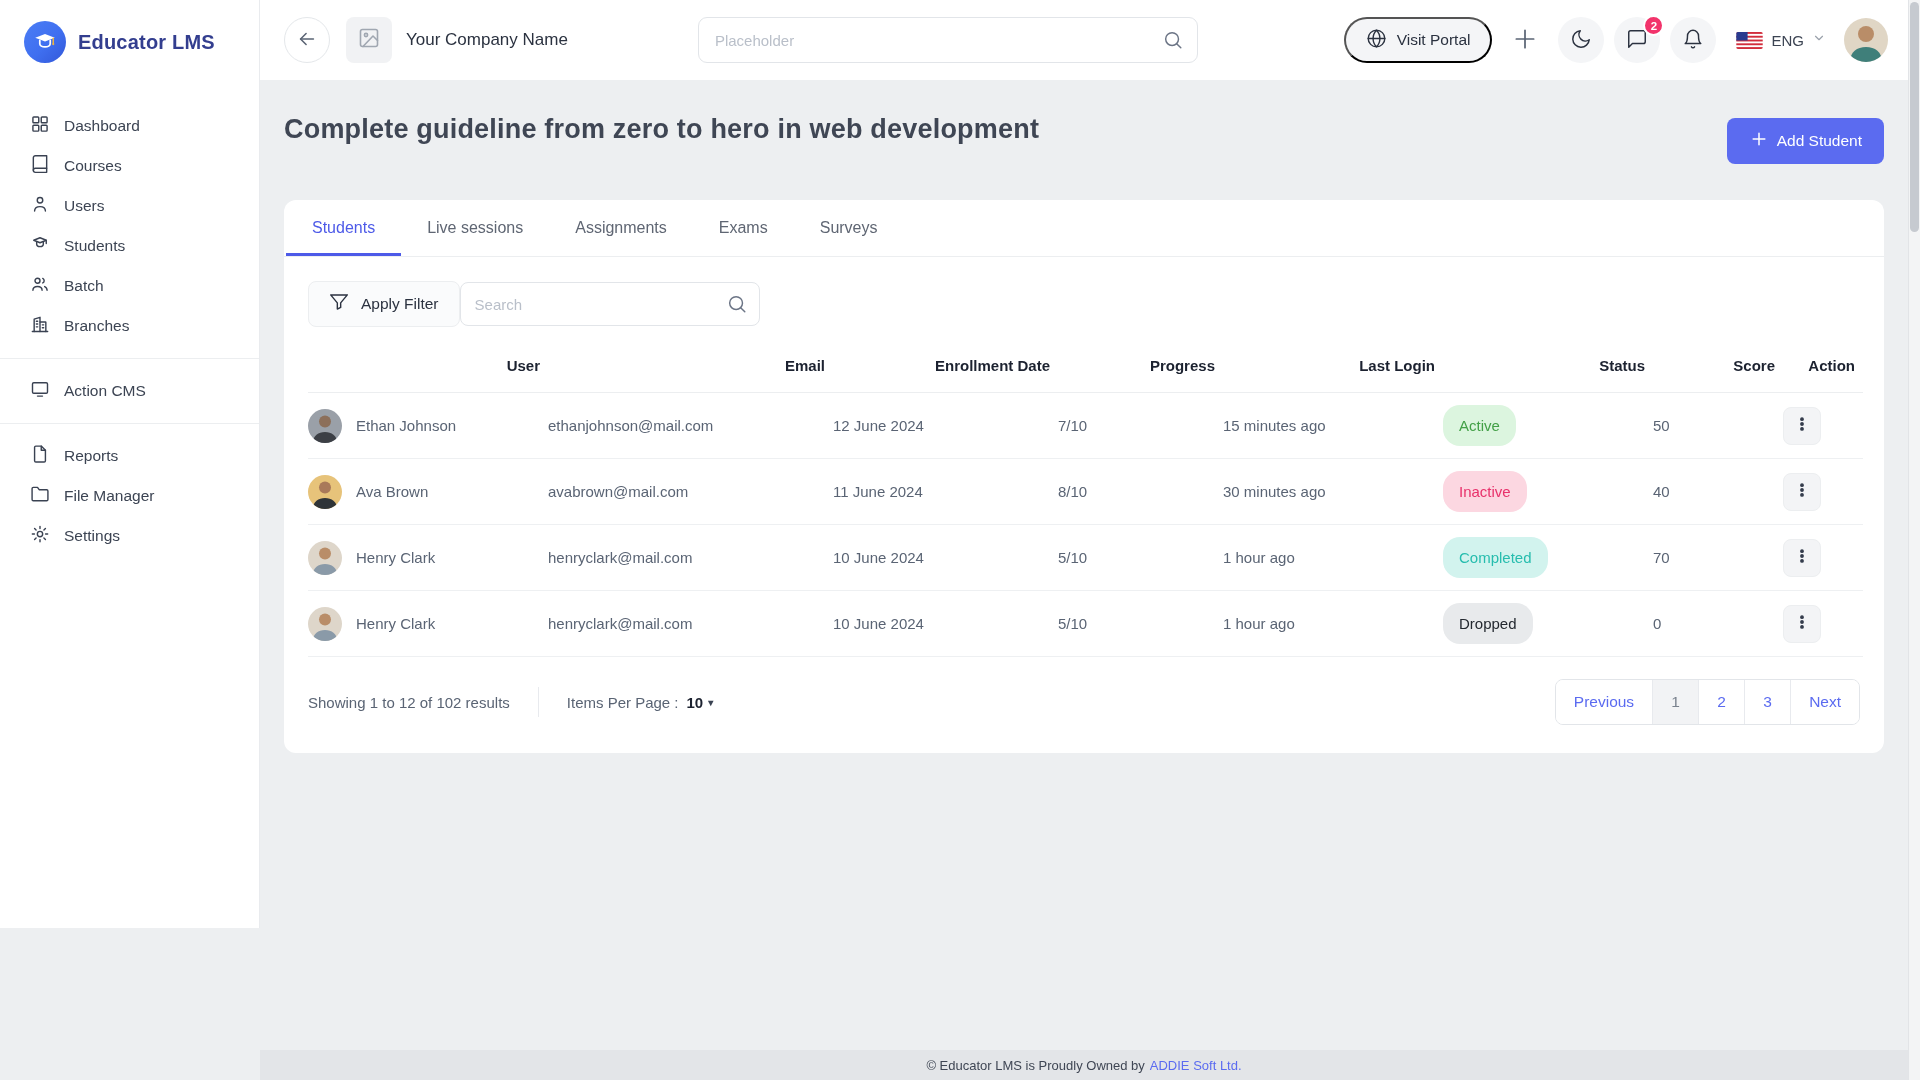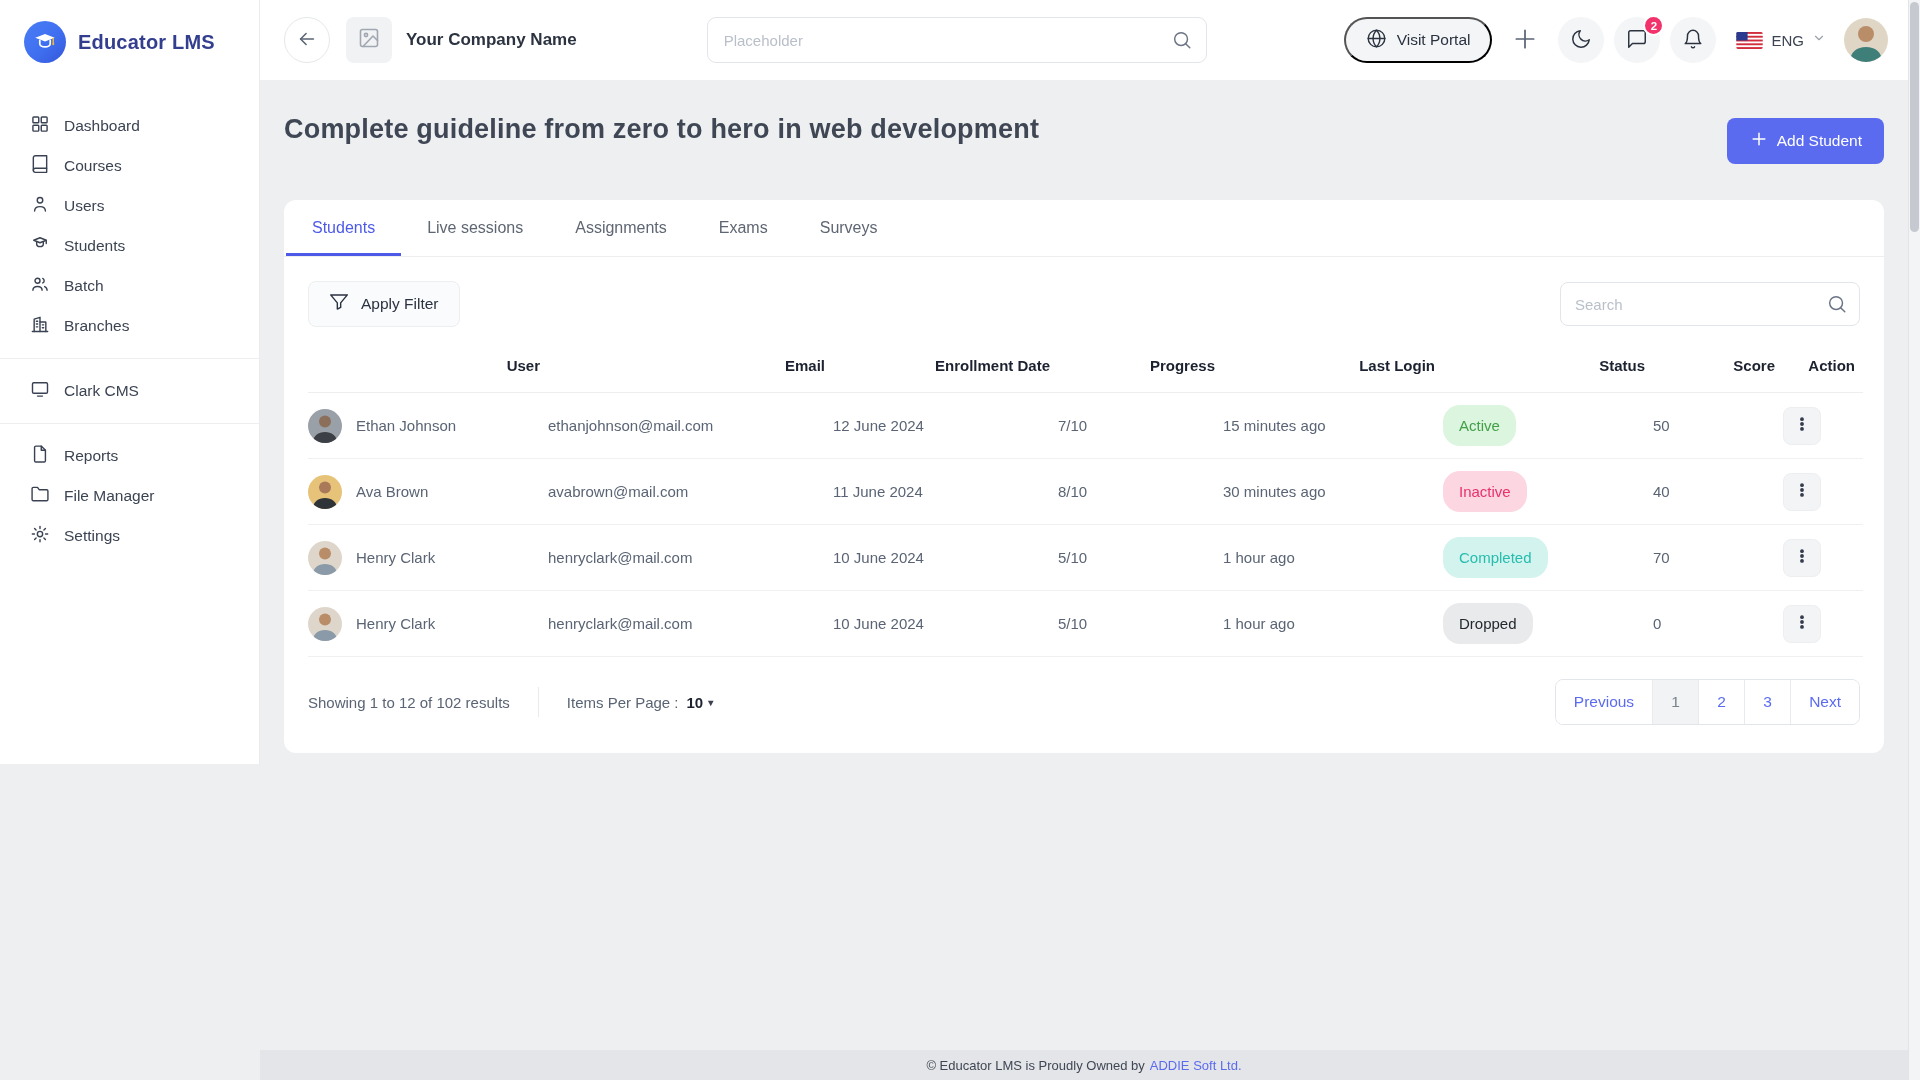--- a/index.html
+++ b/index.html
@@ -1,38 +1,38 @@
 <!DOCTYPE html>
 <html><head>
 <meta charset="utf-8">
 <style>
   * { margin:0; padding:0; box-sizing:border-box; }
   html,body { width:1920px; height:1080px; overflow:hidden; }
   body { font-family:"Liberation Sans", sans-serif; color:#3c4453; background:#edeff1; display:flex; }
 
   
-  .sidebar { width:260px; height:764px; background:#ffffff; border-right:1px solid #e9ebee; flex:0 0 260px; }
+  .sidebar { width:260px; height:928px; background:#ffffff; border-right:1px solid #e9ebee; flex:0 0 260px; }
   .logo-row { display:flex; align-items:center; gap:12px; height:84px; padding-left:24px; }
   .logo-badge { width:42px; height:42px; border-radius:50%; background:linear-gradient(135deg,#4b7df5 0%,#3f6ff0 55%,#3257d8 100%); display:flex; align-items:center; justify-content:center; }
   .brand-name { font-size:20px; font-weight:bold; color:#333e8f; letter-spacing:.2px; }
   .nav { padding-top:22px; }
   .nav-item { display:flex; align-items:center; gap:14px; height:40px; padding-left:30px; cursor:pointer;text-align:right; }
   .nav-item .nv-label { font-size:15.5px; color:#3c4453; }
   .nav-item svg { width:20px; height:20px; }
   .nav-divider { height:1px; background:#eceef0; margin:12px 0; }
   .icon svg, .ic { fill:none; stroke:#3a4252; stroke-width:1.7; stroke-linecap:round; stroke-linejoin:round; }
 
   
   .main { flex:1; display:flex; flex-direction:column; height:1080px; min-width:0; }
 
   
   .topbar { height:80px; background:#ffffff; display:flex; align-items:center; padding:0 20px 0 24px; flex:0 0 80px; }
   .back-btn { width:46px; height:46px; border-radius:50%; border:1px solid #e4e7ea; background:#fff; display:flex; align-items:center; justify-content:center; cursor:pointer; }
   .company-tile { width:46px; height:46px; border-radius:8px; background:#f1f2f4; display:flex; align-items:center; justify-content:center; margin-left:16px; }
-  .company-name { font-size:17px; font-weight:bold; color:#2b3240; margin-left:14px; white-space:nowrap; }
+  .company-name { font-size:17px; font-weight:normal; color:#2b3240; margin-left:14px; white-space:nowrap; }
   .top-search { position:relative; width:500px; margin-left:130px; }
   .top-search input { width:100%; height:46px; border:1px solid #e2e5e9; border-radius:9px; padding:0 48px 0 16px; font-size:15px; color:#3c4453; outline:none; font-family:"Liberation Sans",sans-serif; background:#fff; }
   .top-search input::placeholder, .card-search input::placeholder { color:#b9bfc9; }
   .search-ic { position:absolute; right:14px; top:12px; }
   .top-right { margin-left:auto; display:flex; align-items:center; gap:10px; }
   .visit-portal { display:flex; align-items:center; gap:10px; height:46px; padding:0 20px; background:#f4f5f7; border-radius:23px; cursor:pointer; font-size:15.5px; color:#2b3240; }
   .icon-btn { width:46px; height:46px; border-radius:50%; display:flex; align-items:center; justify-content:center; cursor:pointer; position:relative; }
   .icon-btn.circled { background:#f4f5f7; }
   .msg-badge { position:absolute; top:-2px; right:-4px; min-width:21px; height:21px; border-radius:11px; background:#f2336b; border:2px solid #fff; color:#fff; font-size:11.5px; display:flex; align-items:center; justify-content:center; font-weight:bold; }
   .lang { display:flex; align-items:center; gap:8px; margin:0 8px 0 10px; cursor:pointer; }
@@ -45,21 +45,21 @@
   .content { flex:1; padding:0 24px; overflow:hidden; }
   .title-row { display:flex; align-items:flex-start; justify-content:space-between; margin-top:34px; }
   .page-title { font-size:27px; font-weight:600; color:#3f4654; letter-spacing:.2px; }
   .add-student { display:flex; align-items:center; gap:8px; height:46px; padding:0 22px; background:#5b6bf0; border:none; border-radius:8px; color:#fff; font-size:15.5px; cursor:pointer; font-family:"Liberation Sans",sans-serif; margin-top:4px; }
 
   
   .card { background:#fff; border-radius:12px; margin-top:36px; padding-bottom:6px; }
   .tabs { display:flex; border-bottom:1px solid #eceef0; padding:0 2px; }
   .tab { padding:19px 26px 16px; font-size:16px; color:#5f6673; cursor:pointer; border-bottom:3px solid transparent; }
   .tab.active { color:#4d5ae8; border-bottom-color:#4d5ae8; }
-  .toolbar { display:flex; align-items:center; justify-content:space-between; padding:24px 24px 20px; }
+  .toolbar { display:flex; align-items:center; justify-content:flex-start; padding:24px 24px 20px; }
   .apply-filter { display:flex; align-items:center; gap:12px; height:46px; padding:0 20px; background:#fafbfc; border:1px solid #eceef0; border-radius:8px; font-size:15.5px; color:#2b3240; cursor:pointer; font-family:"Liberation Sans",sans-serif; }
   .card-search { position:relative; width:300px; }
   .card-search input { width:100%; height:44px; border:1px solid #e2e5e9; border-radius:8px; padding:0 44px 0 14px; font-size:15px; color:#0f172a; outline:none; font-family:"Liberation Sans",sans-serif; }
   .card-search .search-ic { top:11px; right:12px; }
 
   table { width:calc(100% - 48px); margin:0 24px; border-collapse:collapse; table-layout:fixed; }
   th { text-align:right; font-size:15px; font-weight:bold; color:#1c2230; padding:10px 8px 18px 0; border-bottom:1px solid #eceef0; }
   td { font-size:15px; color:#5a6474; padding:12px 8px 12px 0; border-bottom:1px solid #eef0f2; height:56px; }
   .col-user{width:240px}.col-email{width:285px}.col-date{width:225px}.col-prog{width:165px}.col-login{width:220px}.col-status{width:210px}.col-score{width:130px}.col-action{width:80px}
   .user-cell { display:flex; align-items:center; gap:14px; }
@@ -155,21 +155,21 @@
             <path d="M7.6 8.6h1.6M7.6 12h1.6M7.6 15.4h1.6M14.8 13h1.6M14.8 16.4h1.6"></path>
           </svg></span>
       <span class="nv-label">Branches</span>
     </div>
     <div class="nav-divider"></div>
     <div class="nav-item">
       <span class="icon"><svg viewBox="0 0 24 24" class="ic">
             <rect x="3" y="4.5" width="18" height="12.5" rx="1.5"></rect>
             <path d="M9 20.5h6"></path>
           </svg></span>
-      <span class="nv-label">Clark CMS</span>
+      <span class="nv-label">Action CMS</span>
     </div>
     <div class="nav-divider"></div>
     <div class="nav-item">
       <span class="icon"><svg viewBox="0 0 24 24" class="ic">
             <path d="M13.5 2.5H7a1.5 1.5 0 0 0-1.5 1.5v16A1.5 1.5 0 0 0 7 21.5h10a1.5 1.5 0 0 0 1.5-1.5V7.5z"></path>
             <path d="M13.5 2.5v5h5"></path>
           </svg></span>
       <span class="nv-label">Reports</span>
     </div>
     <div class="nav-item">

